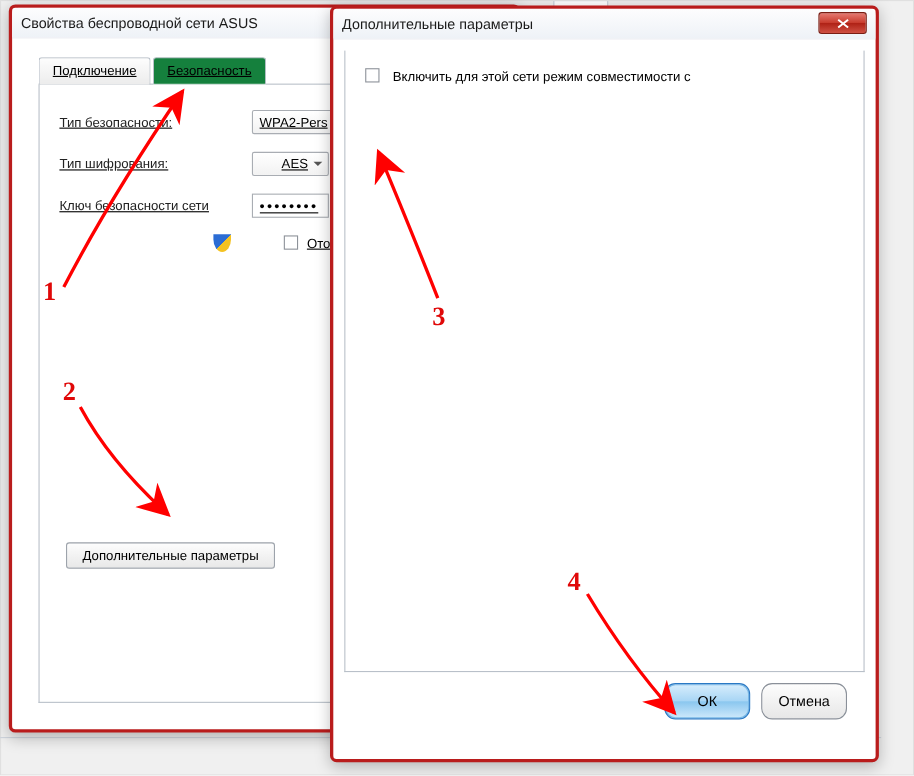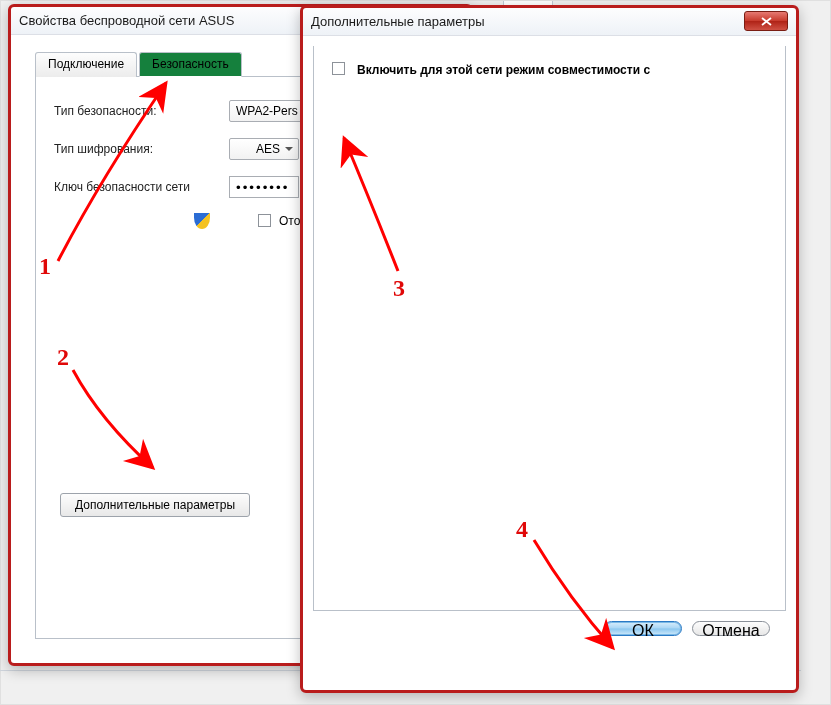--- a/index.html
+++ b/index.html
@@ -53,21 +53,21 @@
       align-items: center;
       justify-content: center;
       font-weight: bold;
       font-size: 12px;
       cursor: pointer;
     }
     .content { padding: 10px 10px 12px 10px; }
 
     
     #win1 { left: 8px; top: 4px; width: 465px; height: 662px; }
-    #win1 .tabs1 { padding: 6px 14px 0 14px; position: relative; }
+    #win1 .tabs1 { padding: 6px 14px 0 14px; position: relative; text-decoration: underline; }
     .tabstrip { display: flex; gap: 0; height: 26px; border-bottom: 1px solid #b9c0c9; }
     .tab {
       padding: 4px 12px 0 12px;
       border: 1px solid #b9c0c9;
       border-bottom: none;
       background: linear-gradient(#fdfdfd,#ececec);
       border-radius: 3px 3px 0 0;
       margin-right: 2px;
       font-size: 12px;
       position: relative;
@@ -136,35 +136,35 @@
       border-radius: 3px;
       background: linear-gradient(#fdfdfd,#e8e8e8);
       cursor:pointer;
       font-size:12px;
     }
 
     
     #win2 { left: 300px; top: 5px; width: 499px; height: 688px; }
     #win2 .tab { padding:4px 10px 0 10px; }
     #win2 .tabbody { min-height: 565px; padding: 16px 18px; }
-    .fips-block { display:flex; align-items:flex-start; gap:8px;font-weight:bold; }
+    .fips-block { display:flex; align-items:flex-start; gap:8px; }
     .fips-text { line-height: 1.35; }
     .dlg-buttons {
       display:flex;
       justify-content:flex-end;
       gap:10px;
       padding: 10px 16px 14px 0;
     }
     .btn {
-      height: 15px;
+      height: 33px;
       min-width: 78px;
       border: 1px solid #8a9099;
       border-radius: 10px;
       background: linear-gradient(#fdfdfd,#e7e7e7);
-      font-size: 16px;
+      font-size: 13px;
       cursor:pointer;
     }
     .btn.primary {
       border-color: #2a79c4;
       background: linear-gradient(#d8eefc,#a9d6f5 48%,#8bc7ef 52%,#cfe9fb);
       box-shadow: 0 0 0 1px #7ab9e6 inset;
     }
 
     
     .anno-num {

